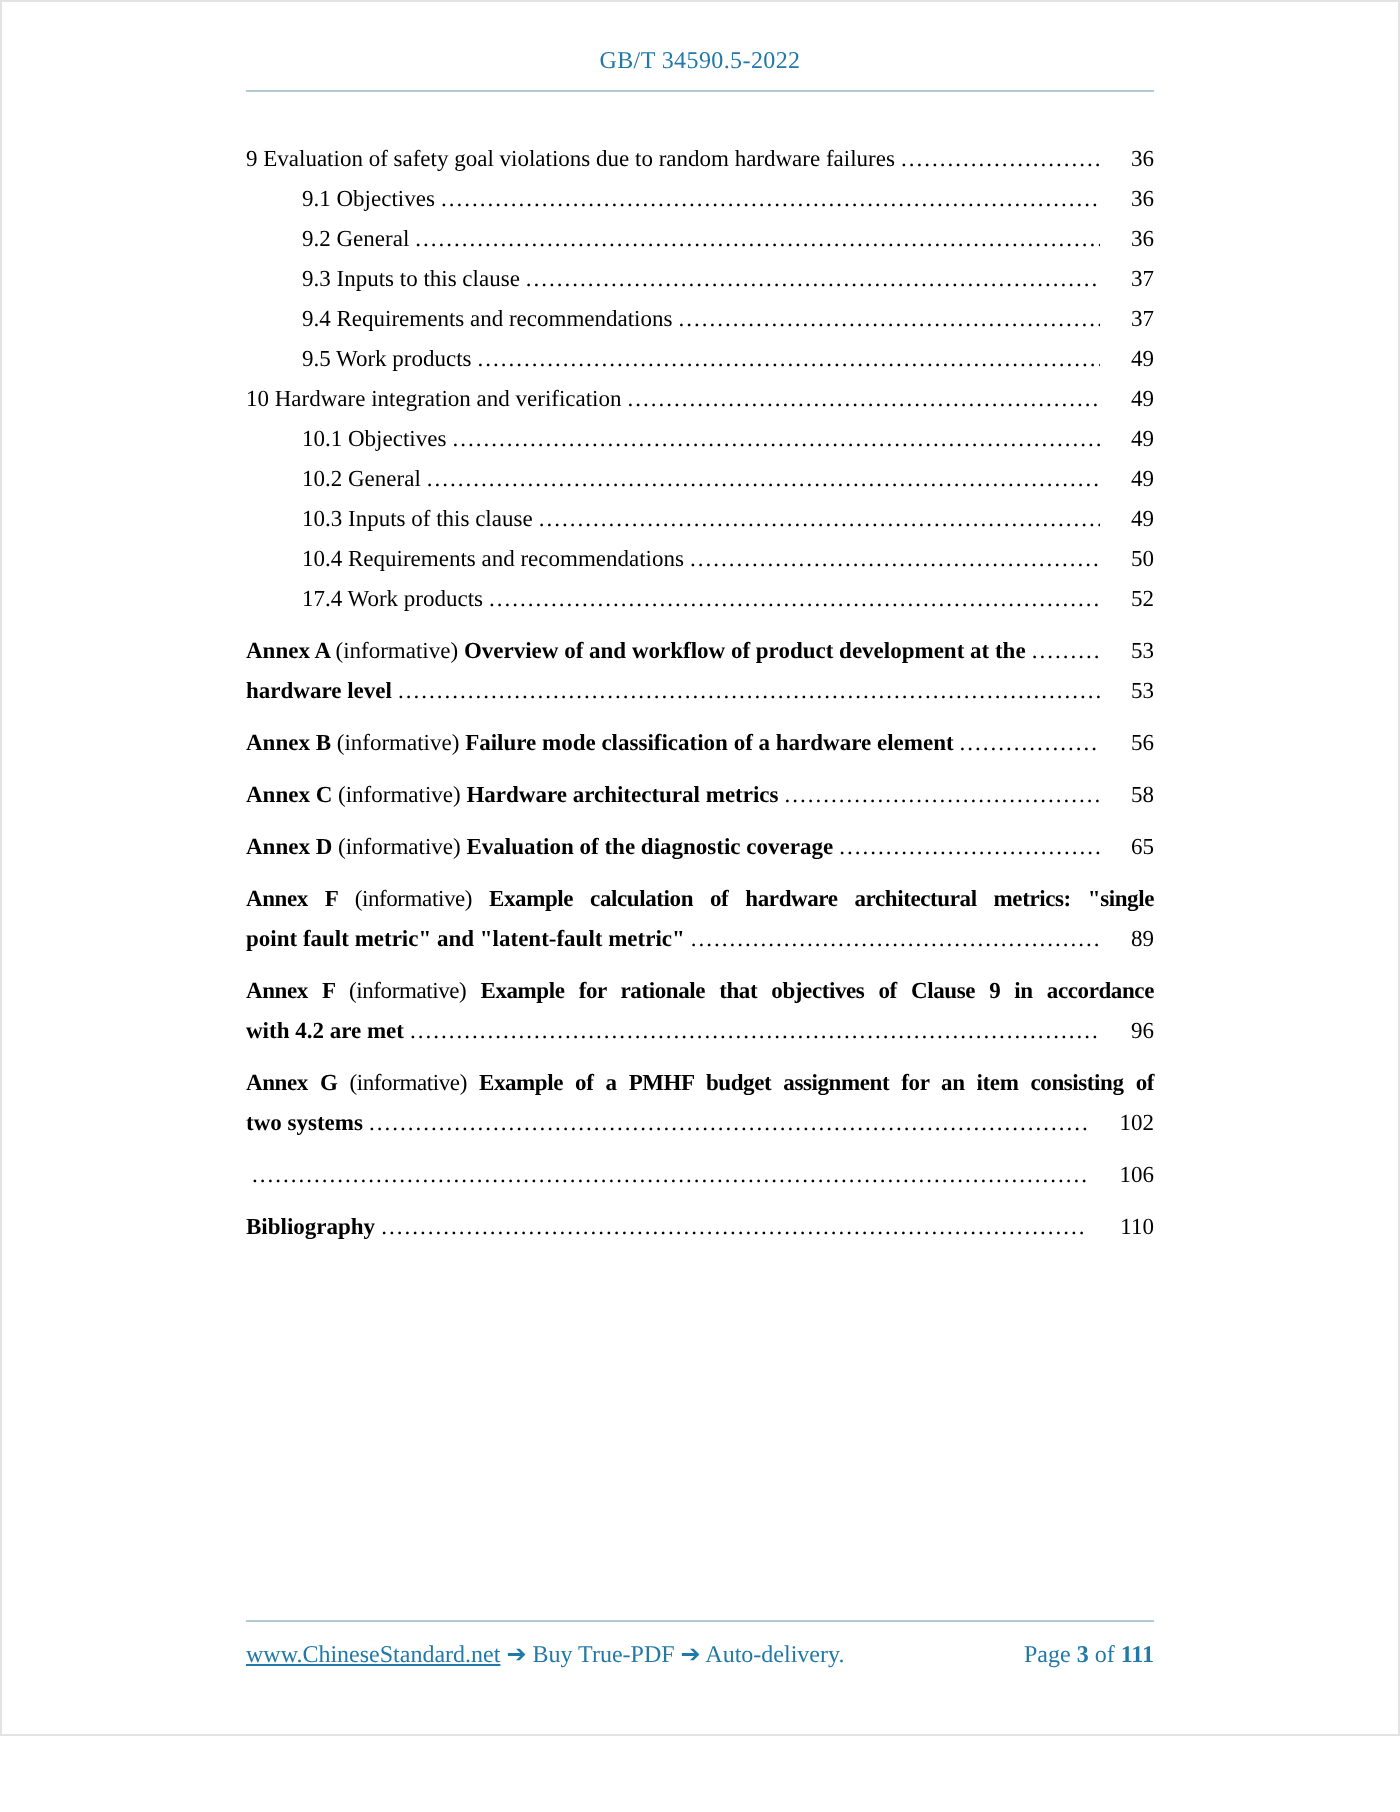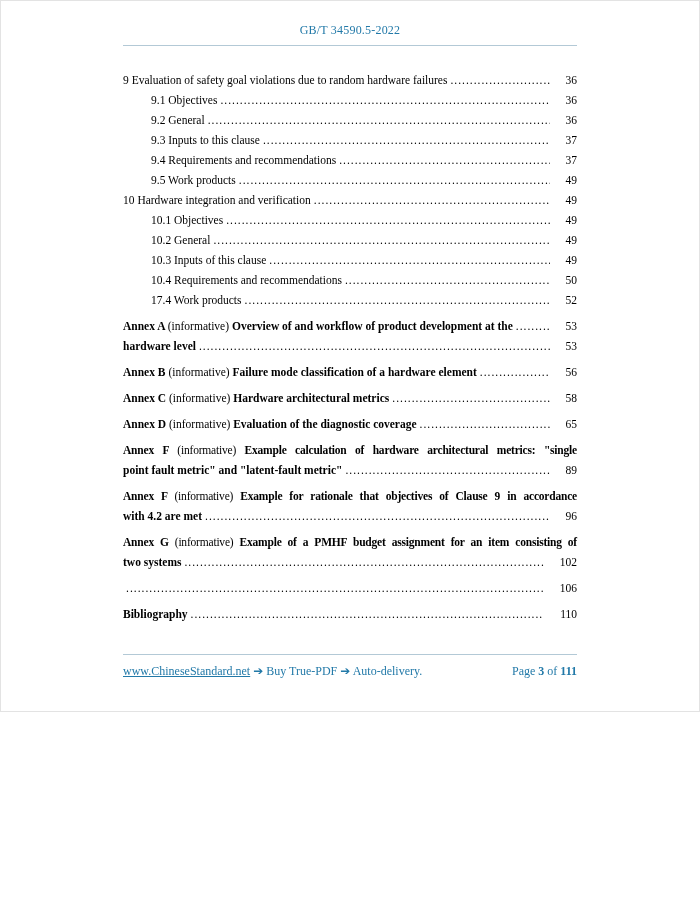--- a/index.html
+++ b/index.html
@@ -12,21 +12,21 @@
   body{
     width:700px;height:906px;
     background:#ffffff;
     position:relative;
     font-family:"Liberation Serif", serif;
     font-size:11.5px;
     color:var(--text);
     overflow:hidden;
   }
   .page{
-    width:700px;height:712px;
+    width:700px;height:868px;
     position:relative;
     border:1px solid #e3e3e3;
   }
   .header{
     padding-top:22px;
     text-align:center;
     color:var(--accent);
     font-size:12px;
     letter-spacing:.2px;
   }

